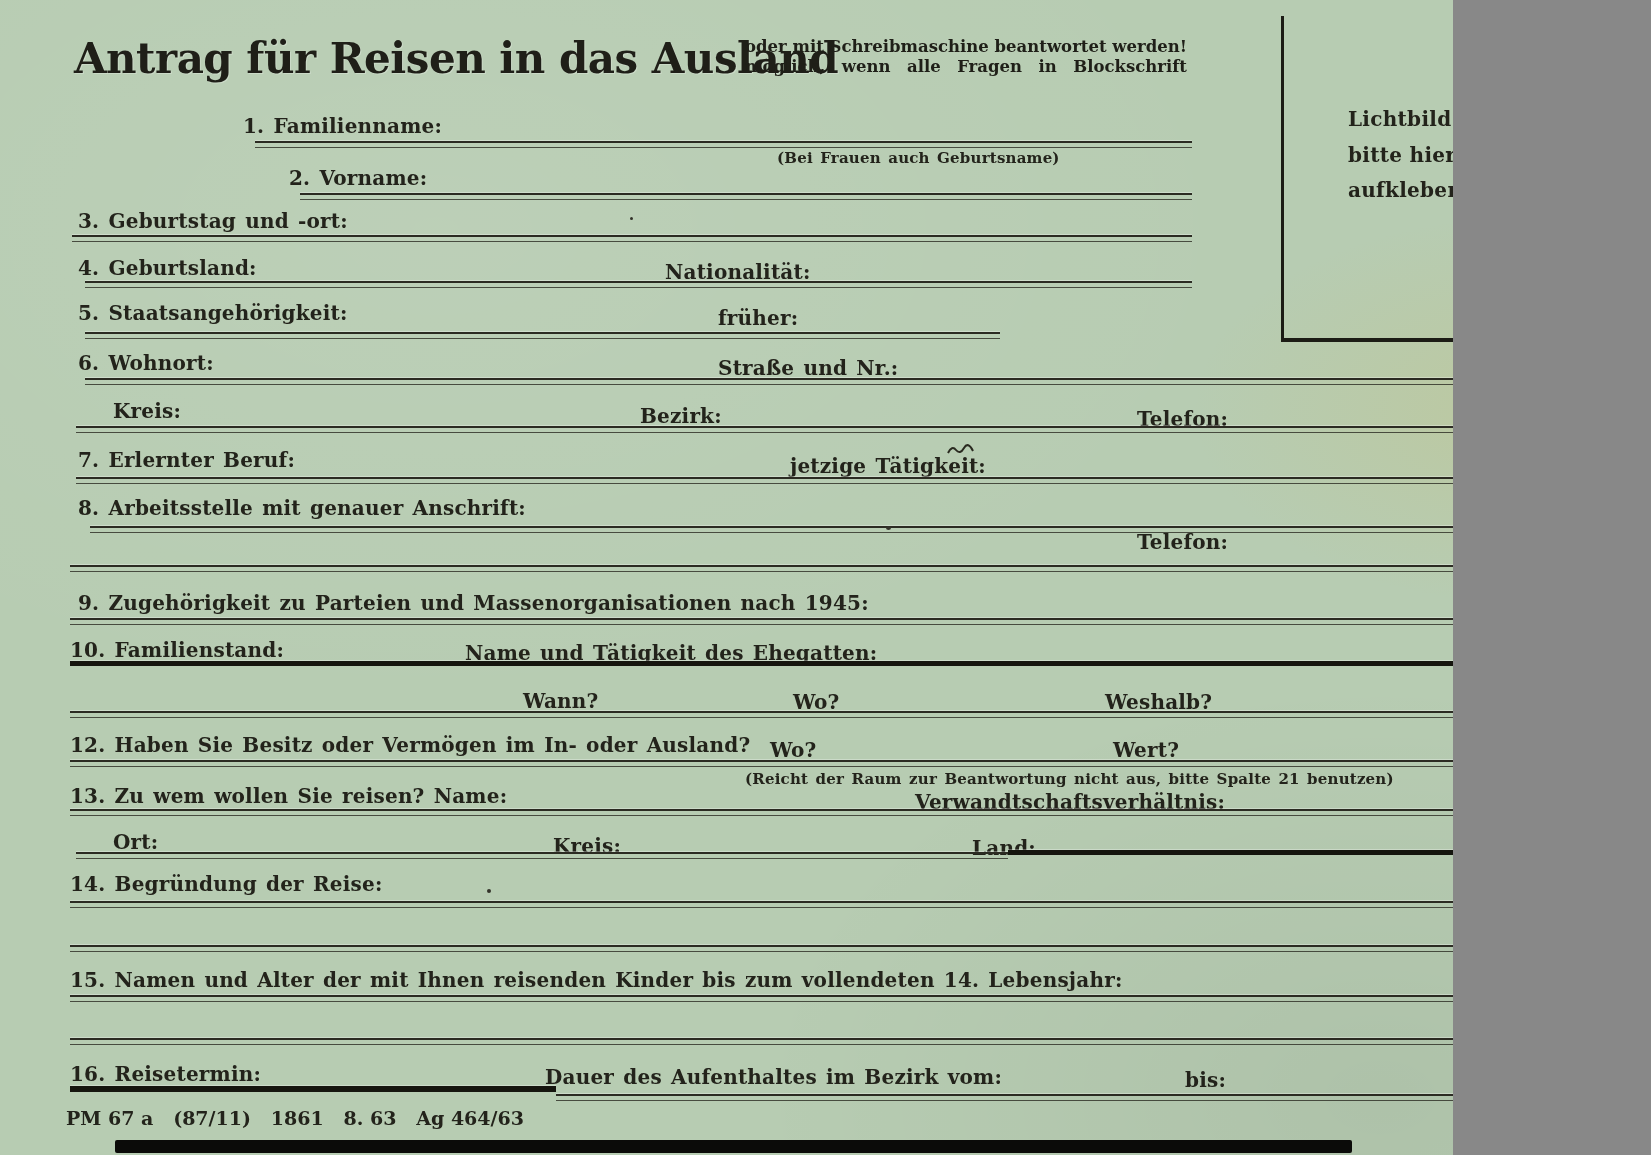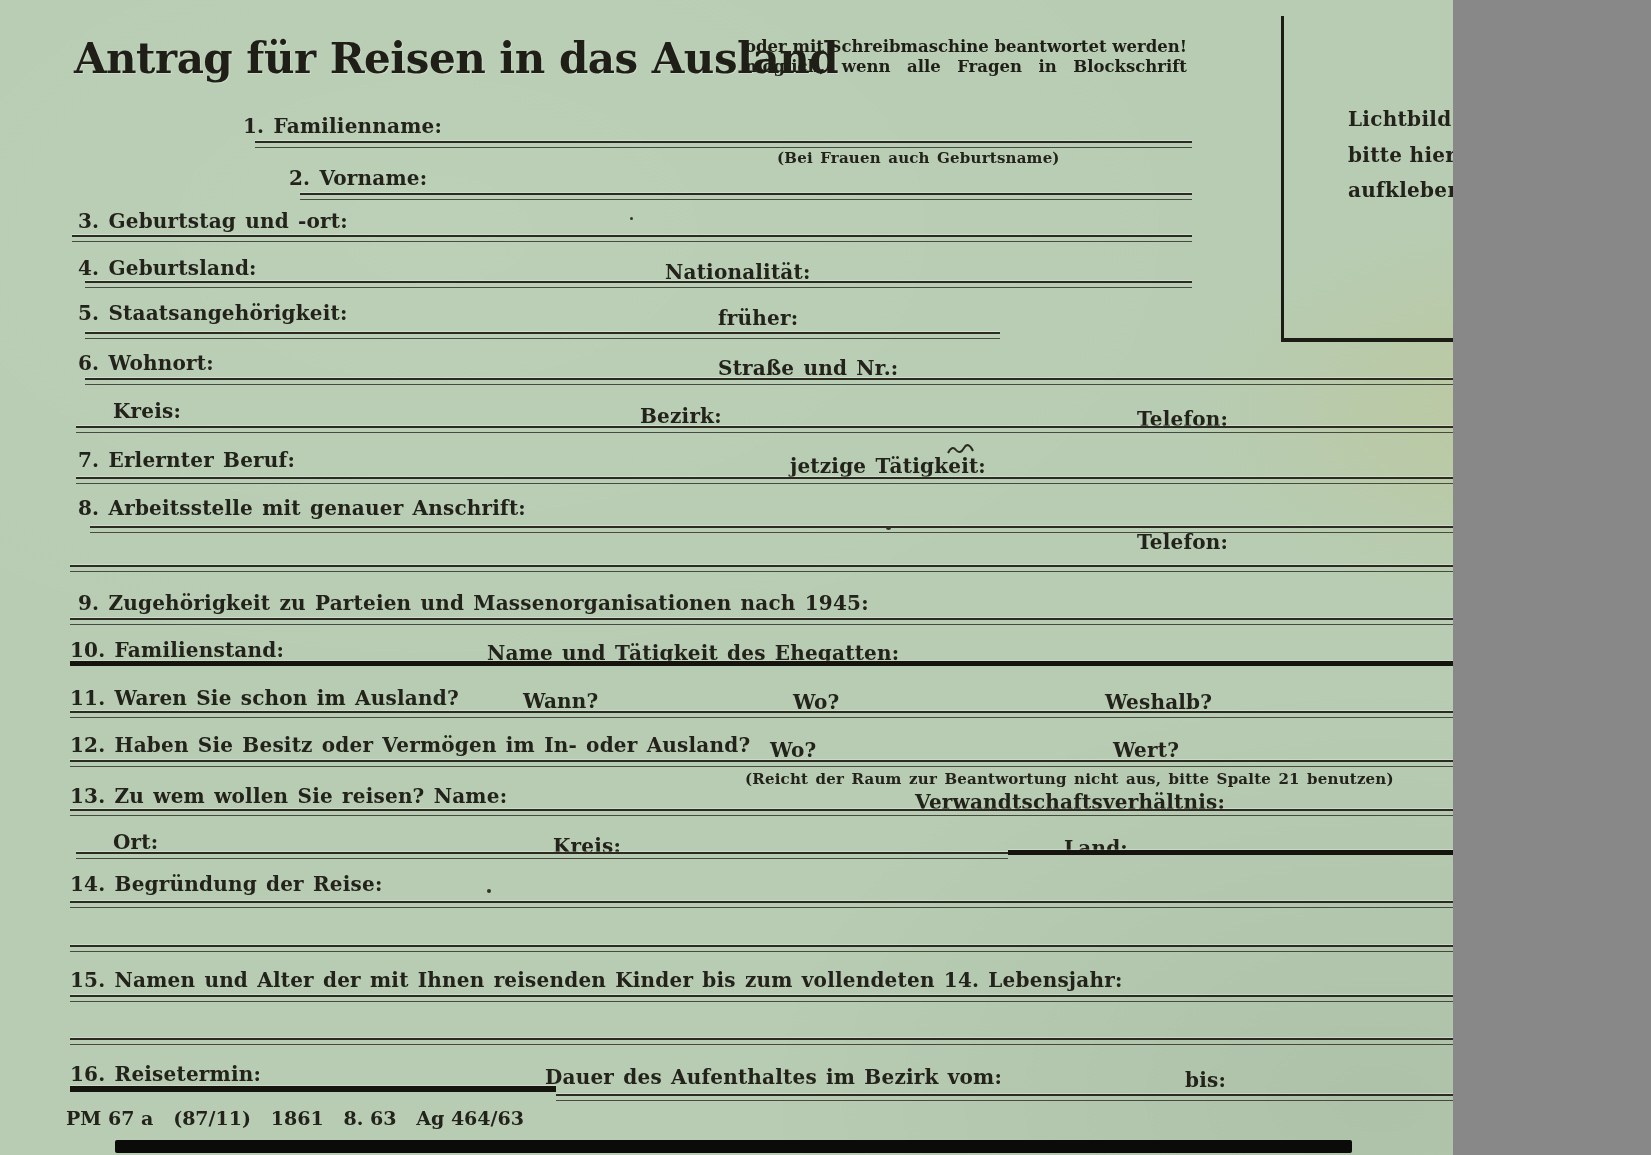--- a/index.html
+++ b/index.html
@@ -117,42 +117,41 @@
 
   <span class="lbl" style="left:78px;top:496px">8. Arbeitsstelle mit genauer Anschrift:</span>
   <div class="rule" style="left:90px;top:526px;width:1397px"></div>
   <span class="lbl" style="left:1137px;top:530px">Telefon:</span>
   <div class="rule" style="left:70px;top:565px;width:1417px"></div>
 
   <span class="lbl" style="left:78px;top:591px">9. Zugehörigkeit zu Parteien und Massenorganisationen nach 1945:</span>
   <div class="rule" style="left:70px;top:618px;width:1412px"></div>
 
   <span class="lbl" style="left:70px;top:638px">10. Familienstand:</span>
-  <span class="lbl" style="left:487px;top:641px">Name und Tätigkeit des Ehegatten:</span>
+  <span class="lbl" style="left:465px;top:641px">Name und Tätigkeit des Ehegatten:</span>
   <div class="rule-thick" style="left:70px;top:661px;width:1412px"></div>
 
-  <span class="lbl" style="left:70px;top:686px">11. Waren Sie schon im Ausland?</span>
   <span class="lbl" style="left:523px;top:689px">Wann?</span>
   <span class="lbl" style="left:793px;top:690px">Wo?</span>
   <span class="lbl" style="left:1105px;top:690px">Weshalb?</span>
   <div class="rule" style="left:70px;top:711px;width:1417px"></div>
 
   <span class="lbl" style="left:70px;top:733px">12. Haben Sie Besitz oder Vermögen im In- oder Ausland?</span>
   <span class="lbl" style="left:770px;top:738px">Wo?</span>
   <span class="lbl" style="left:1113px;top:738px">Wert?</span>
   <div class="rule" style="left:70px;top:760px;width:1417px"></div>
   <span class="lbl lbl-sm" style="left:745px;top:770px">(Reicht der Raum zur Beantwortung nicht aus, bitte Spalte 21 benutzen)</span>
 
   <span class="lbl" style="left:70px;top:784px">13. Zu wem wollen Sie reisen? Name:</span>
   <span class="lbl" style="left:915px;top:790px">Verwandtschaftsverhältnis:</span>
   <div class="rule" style="left:70px;top:809px;width:1412px"></div>
 
   <span class="lbl" style="left:113px;top:830px">Ort:</span>
   <span class="lbl" style="left:553px;top:834px">Kreis:</span>
-  <span class="lbl" style="left:1064px;top:836px">Land:</span>
+  <span class="lbl" style="left:972px;top:836px">Land:</span>
   <div class="rule" style="left:76px;top:852px;width:932px"></div>
   <div class="rule-thick" style="left:1008px;top:850px;width:474px"></div>
 
   <span class="lbl" style="left:70px;top:872px">14. Begründung der Reise:</span>
   <div class="rule" style="left:70px;top:901px;width:1412px"></div>
   <div class="rule" style="left:70px;top:945px;width:1412px"></div>
 
   <span class="lbl" style="left:70px;top:968px">15. Namen und Alter der mit Ihnen reisenden Kinder bis zum vollendeten 14. Lebensjahr:</span>
   <div class="rule" style="left:70px;top:995px;width:1412px"></div>
   <div class="rule" style="left:70px;top:1038px;width:1412px"></div>

